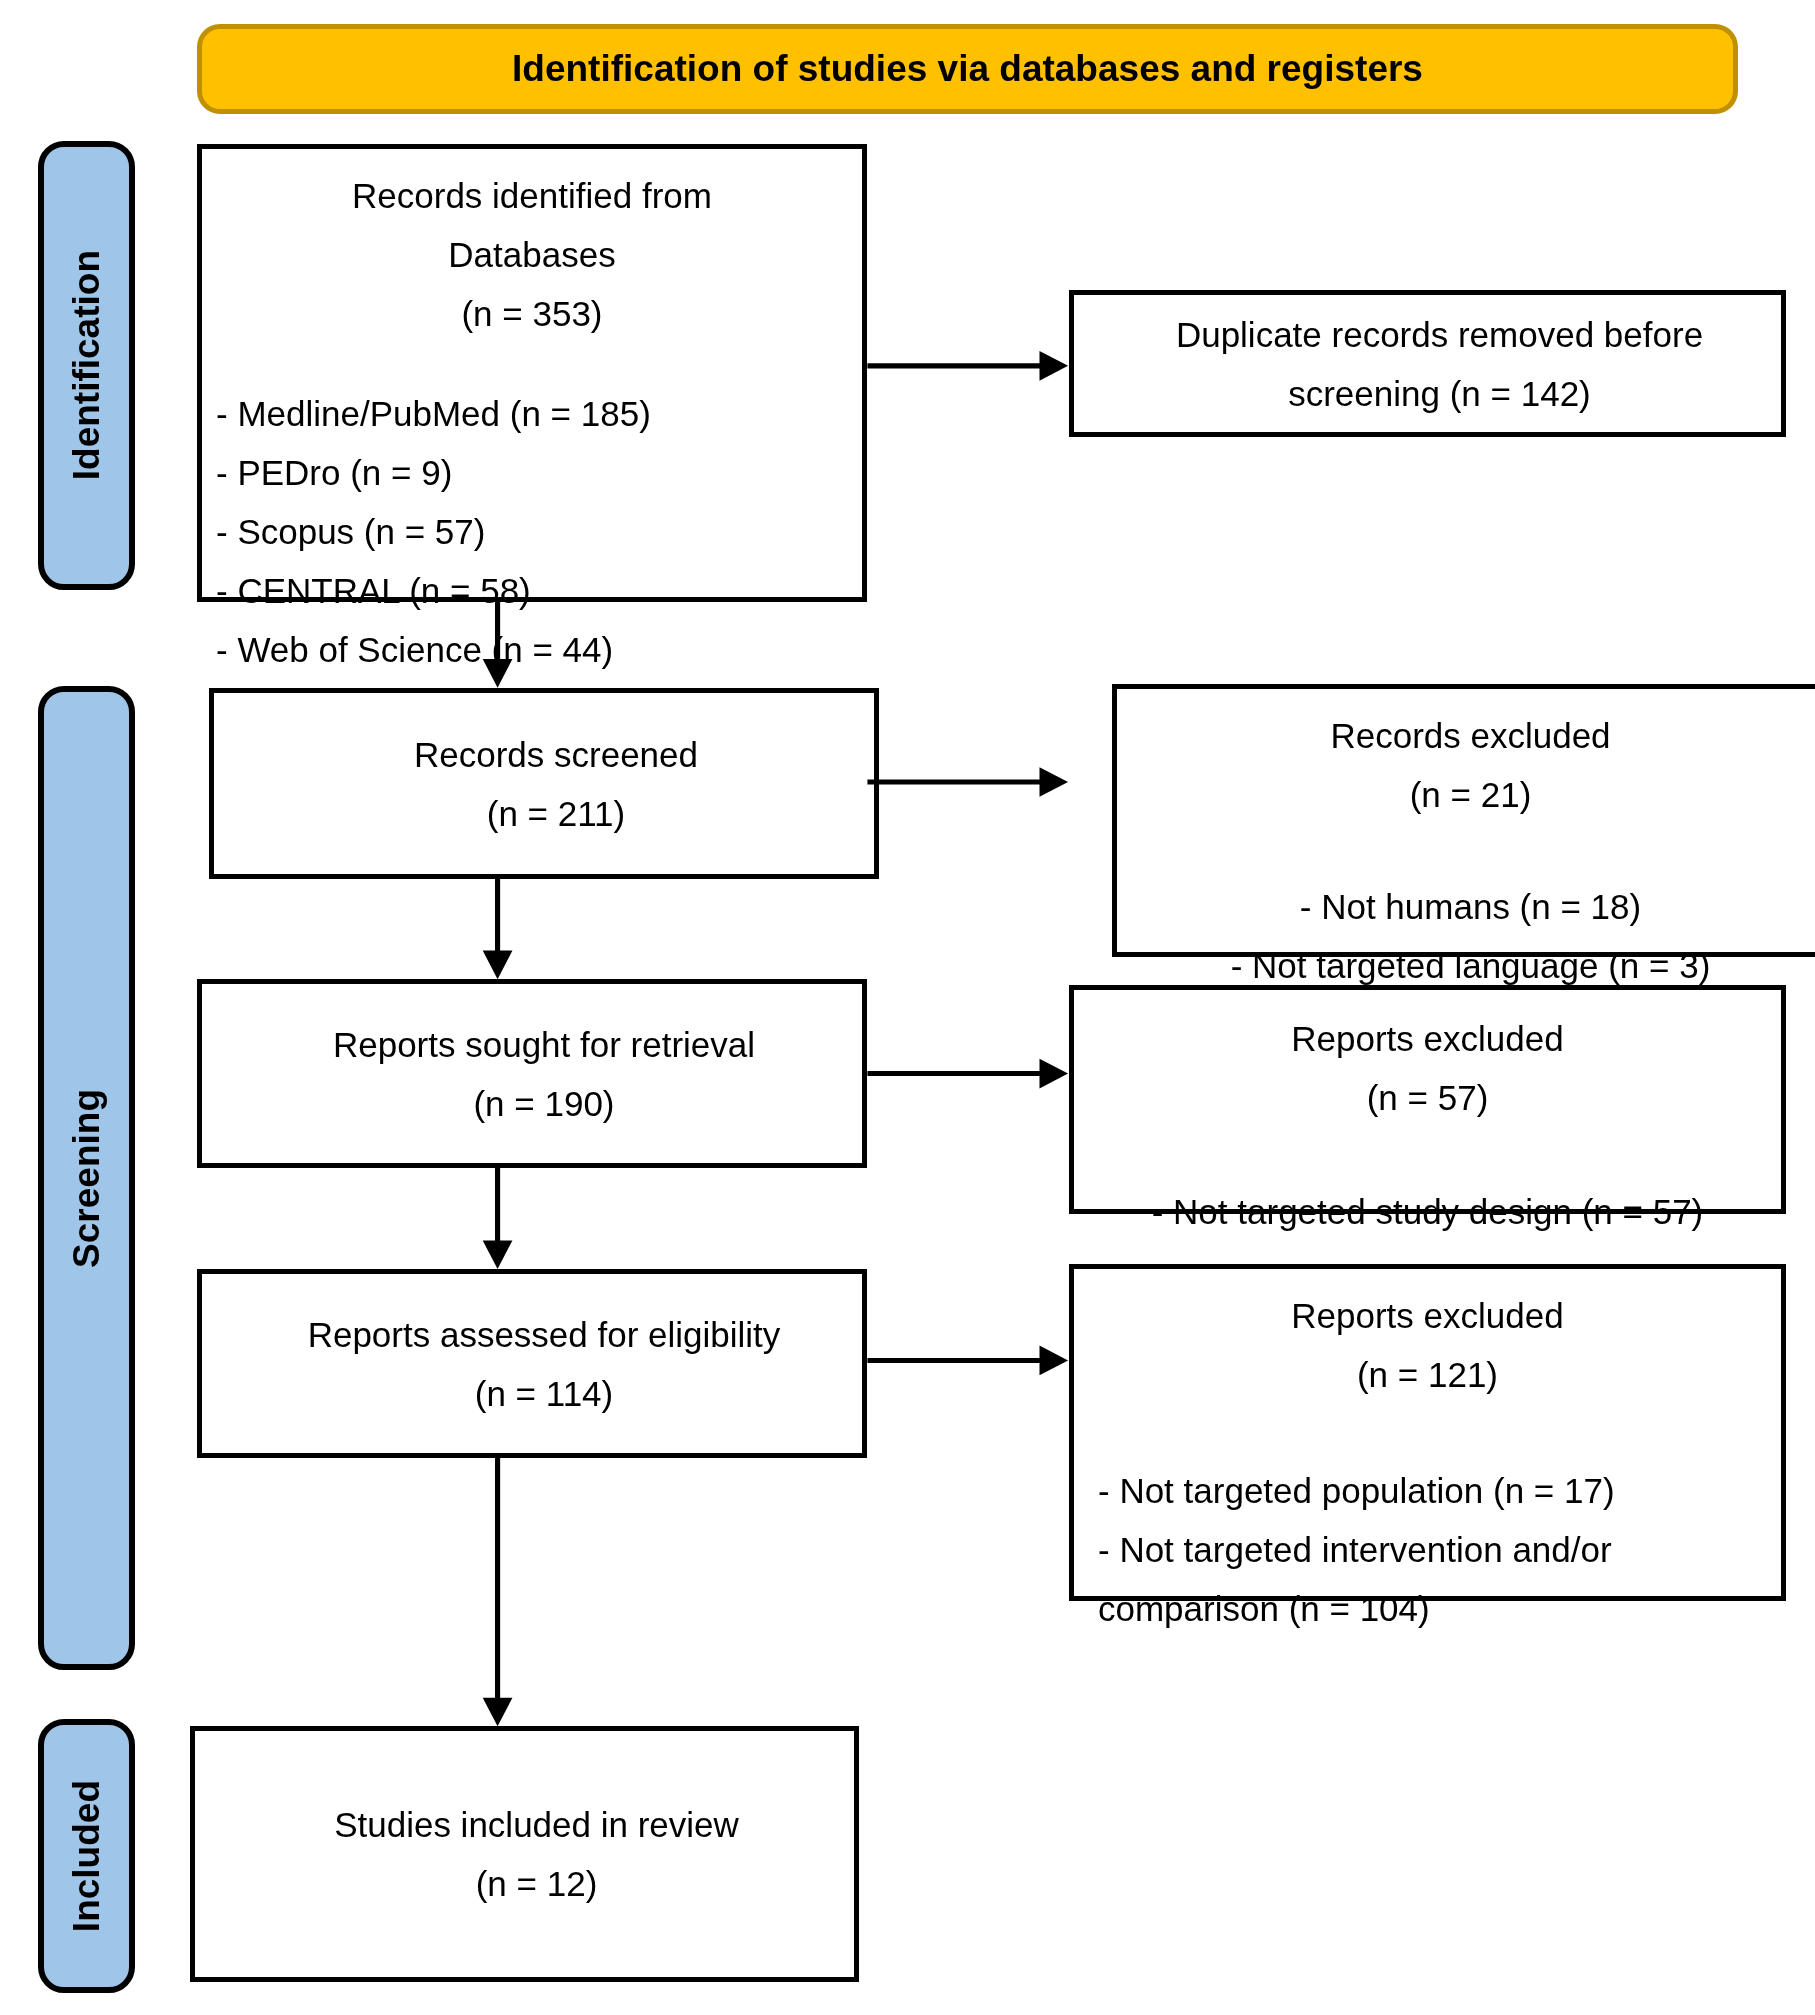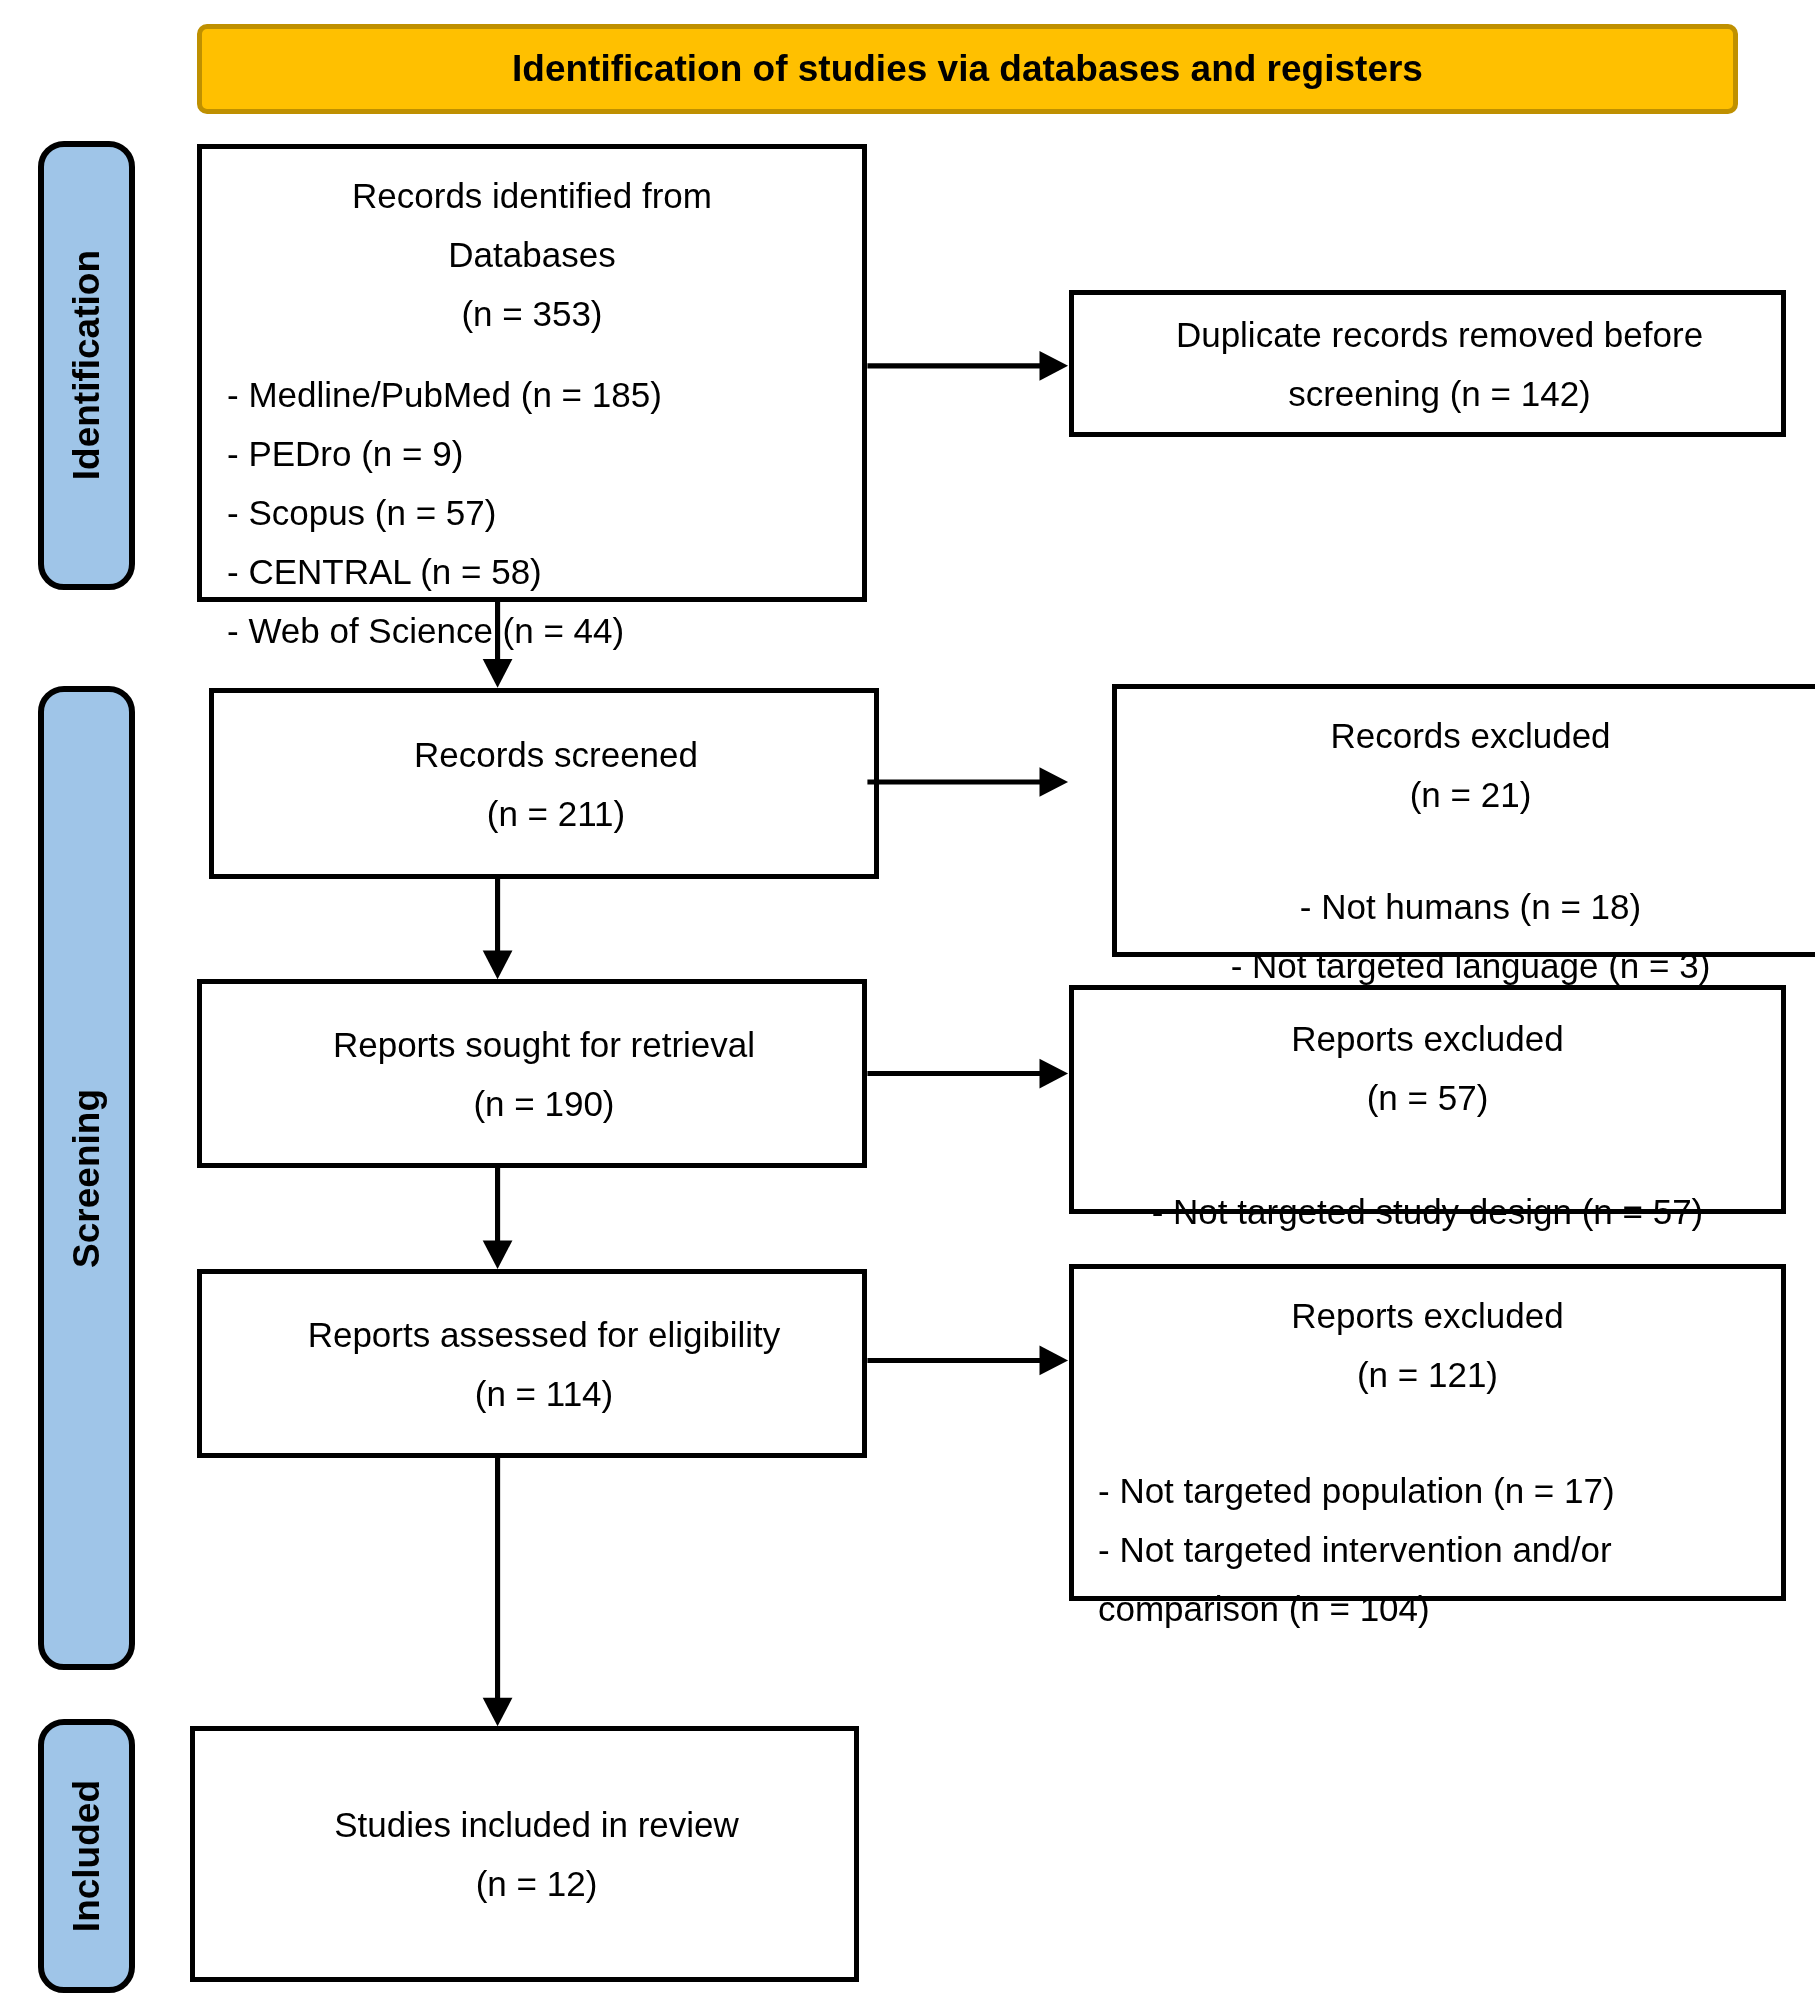--- a/index.html
+++ b/index.html
@@ -9,21 +9,21 @@
     background:#ffffff;
     font-family:"Liberation Sans", sans-serif;
     color:#000;
   }
   
   .banner{
     position:absolute;box-sizing:border-box;
     left:197px;top:24px;width:1541px;height:90px;
     background:var(--banner-fill,#FFC000);
     border:5.7px solid var(--banner-border,#BF9000);
-    border-radius:10px;
+    border-radius:23px;
     display:flex;align-items:center;justify-content:center;
     font-size:37px;font-weight:bold;text-align:center;
   }
   
   .stage{
     position:absolute;box-sizing:border-box;
     left:38px;width:97px;
     background:var(--stage-fill,#9FC5E8);
     border:6.9px solid var(--line,#000);
     border-radius:26px;
@@ -43,21 +43,21 @@
     position:absolute;box-sizing:border-box;
     background:var(--box-fill,#fff);
     border:5.7px solid var(--line,#000);
     font-size:35px;line-height:59px;
   }
   .pre{white-space:pre-line;}
   .flexcenter{display:flex;flex-direction:column;align-items:center;justify-content:center;text-align:center;padding-left:24px;}
 
   .b-identified{left:197px;top:144px;width:670px;height:458px;padding-top:17px;}
   .b-identified .title{text-align:center;}
-  .b-identified .items{margin-top:22px;padding-left:25px;text-align:left;}
+  .b-identified .items{margin-top:41px;padding-left:14px;text-align:left;}
 
   .b-dup{left:1069px;top:290px;width:717px;height:147px;}
   .b-screened{left:209px;top:688px;width:670px;height:191px;}
   .b-sought{left:197px;top:979px;width:670px;height:189px;}
   .b-assessed{left:197px;top:1269px;width:670px;height:189px;}
   .b-included{left:190px;top:1726px;width:669px;height:256px;}
 
   .b-recexcl{left:1069px;top:684px;width:717px;height:273px;padding-top:17px;margin-left:43px;}
   .b-recexcl .title{text-align:center;}
   .b-recexcl .items{margin-top:53px;text-align:center;}

